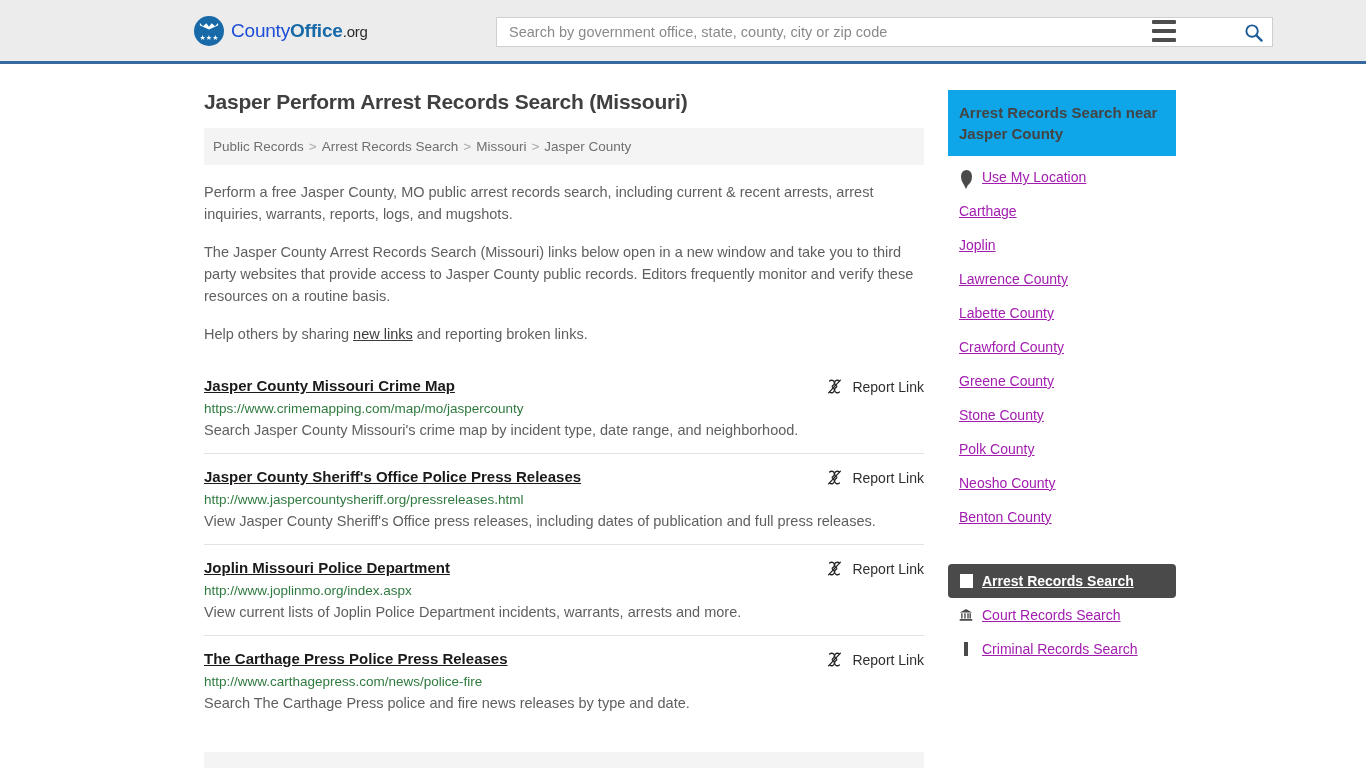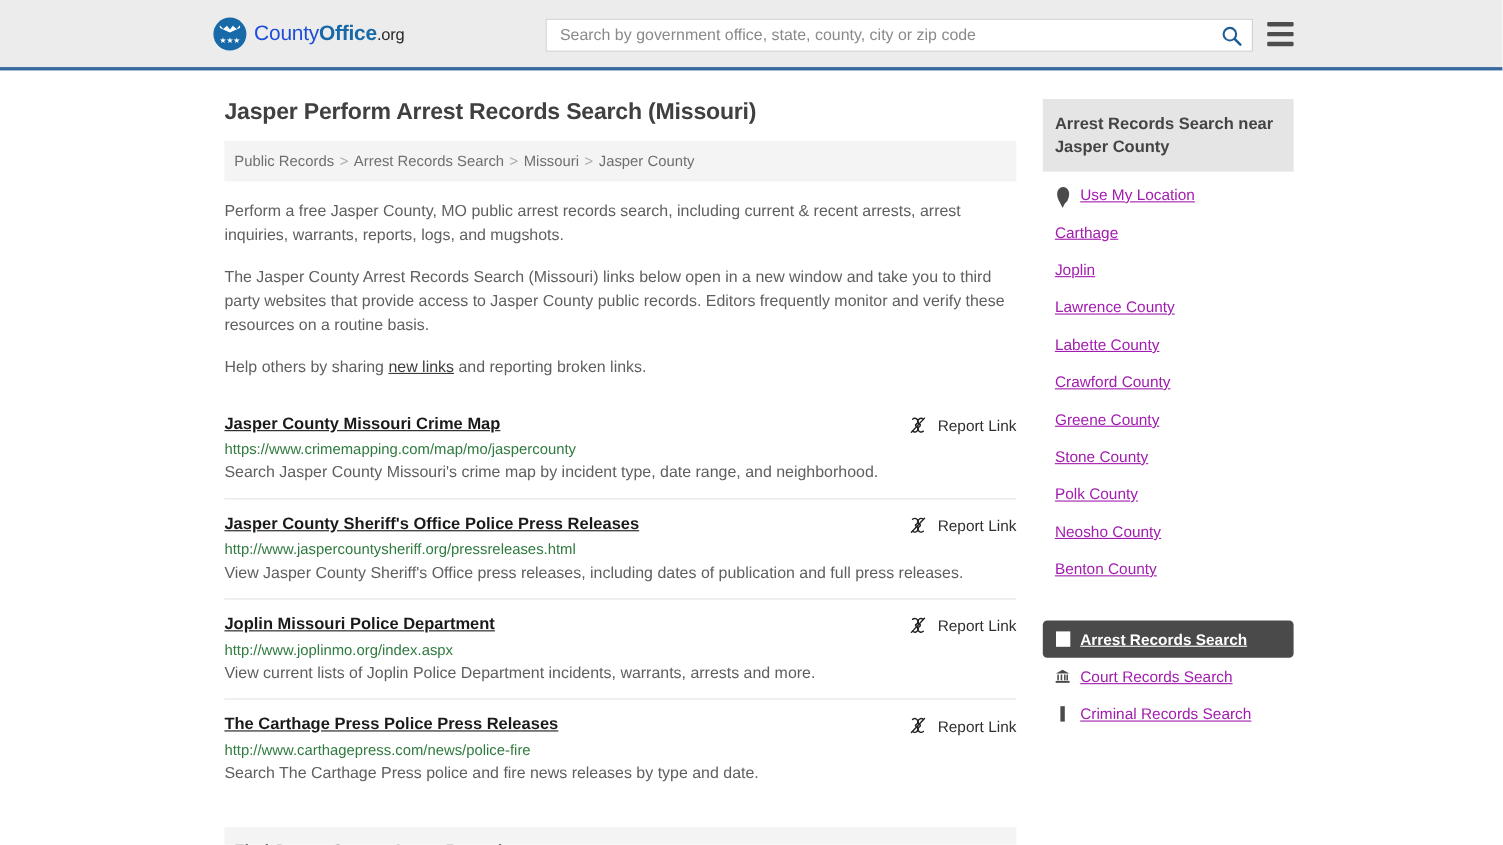--- a/index.html
+++ b/index.html
@@ -61,21 +61,21 @@
     white-space: nowrap;
   }
   .brand-text .c1 { color: #1d4ed8; }
   .brand-text .c2 { color: #1769a8; font-weight: bold; }
   .brand-text .c3 { color: #2a2a2a; font-size: 15px; }
 
   .searchbar {
     position: absolute;
     left: 496px;
     top: 17px;
-    width: 643px;
+    width: 777px;
     height: 30px;
     background: #ffffff;
     border: 1px solid #cfcfcf;
     display: flex;
     align-items: center;
   }
   .search-input {
     flex: 1;
     border: 0;
     outline: 0;
@@ -199,21 +199,21 @@
     margin-top: 26px;
     padding: 13px 9px;
     font-size: 15px;
     font-weight: bold;
     color: #474747;
   }
 
   
   .side-panel { margin-top: 26px; }
   .side-head {
-    background: #e5e5e5;
+    background: #0ea5e9;
     padding: 12px 11px;
     font-size: 15px;
     font-weight: bold;
     color: #444444;
     line-height: 21px;
   }
   .side-list { padding: 4px 0 0 0; }
   .side-item {
     display: flex;
     align-items: center;

